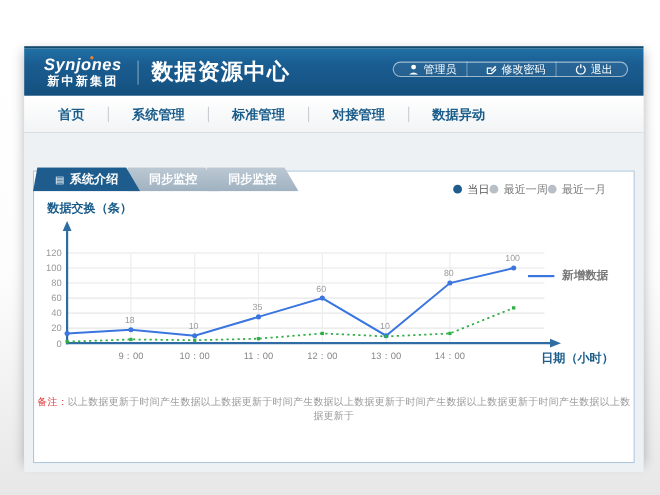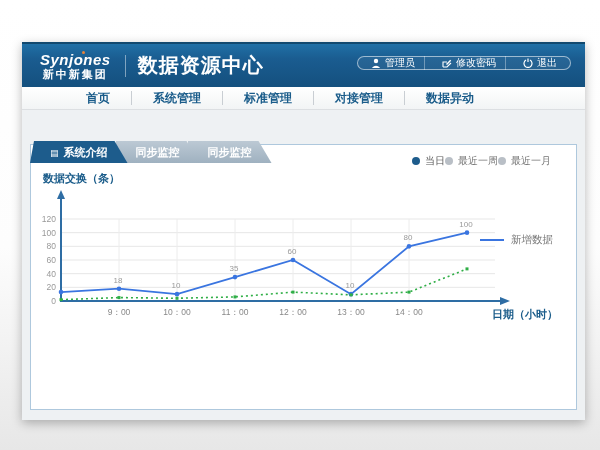--- a/index.html
+++ b/index.html
@@ -30,23 +30,23 @@
     border:1px solid rgba(255,255,255,.55); border-radius:11px;
     display:flex; align-items:center; font-size:10px; padding:0 4px;
     background:rgba(255,255,255,.06);
   }
   .usermenu .uitem { display:flex; align-items:center; gap:4px; padding:0 9px; cursor:pointer; white-space:nowrap; }
   .usermenu .uitem + .uitem { border-left:1px solid rgba(255,255,255,.35);padding-left:17px; }
   .uicon { display:inline-flex; width:10px; height:10px; }
   .uicon svg { width:10px; height:10px; }
   
   .navbar {
-    height:23px; background:linear-gradient(180deg,#ffffff,#f2f4f5);
+    height:34px; background:linear-gradient(180deg,#ffffff,#f2f4f5);
     border-bottom:1px solid #dcdfe2;
-    display:flex; align-items:center; padding-left:43px;
+    display:flex; align-items:center; padding-left:10px;
   }
   .nav-item {
     font-size:12px; font-weight:bold; color:#1a5c8a; padding:0 21px;
     height:14px; line-height:14px; cursor:pointer; white-space:nowrap;
   }
   .nav-item + .nav-item { border-left:1px solid #c9ced3; }
   
   .content { position:relative; height:308px; background:#eef1f3; }
   .tabs { position:absolute; left:8px; top:12px; height:22px; display:flex; }
   .tab {
@@ -65,21 +65,21 @@
     background:#fff; border:1px solid #aec8dd;
   }
   .radios { position:absolute; top:9px; right:25px; display:flex; }
   .radio-item { display:flex; align-items:center; gap:5px; font-size:10px; color:#777; cursor:pointer; }
   .radio-item .dot { width:8px; height:8px; border-radius:50%; background:#b9bfc6; }
   .radio-item.selected .dot { background:#1d5c8c; }
   .radio-item.selected { color:#555; }
   .y-title { position:absolute; left:12px; top:26px; font-size:11px; font-weight:bold; color:#1a5c8a; }
   .chart-wrap { position:absolute; left:8px; top:38px; }
   .x-title { position:absolute; right:18px; top:162px; font-size:11px; font-weight:bold; color:#1a5c8a; }
-  .legend { position:absolute; right:10px; top:88px; width:86px; }
+  .legend { position:absolute; right:10px; top:88px; width:86px;font-weight:bold; }
   .legend .lg-item { display:flex; align-items:center; gap:7px; margin-bottom:12px; }
   .legend .lg-label { font-size:10.5px; color:#777; }
   .swatch { width:24px; height:0; }
   .swatch.solid  { border-top:2px solid #3a75e0; }
   .swatch.dotted { border-top:2px dotted #2fae46; }
   .note { position:absolute; left:0; right:0; top:203px; text-align:center; font-size:9px; color:#9a9a9a; letter-spacing:.3px; }
   .note .note-prefix { color:#e03a3a; }
   svg text { font-family:"Liberation Sans","DejaVu Sans",sans-serif; }
 </style>
 </head>
@@ -220,15 +220,18 @@
 
       <div class="x-title">日期（小时）</div>
 
       <div class="legend">
         <div class="lg-item">
           <span class="swatch solid"></span>
           <span class="lg-label">新增数据</span>
         </div>
       </div>
 
+      <div class="note">
+        <span class="note-prefix">备注：</span><span>以上数据更新于时间产生数据以上数据更新于时间产生数据以上数据更新于时间产生数据以上数据更新于时间产生数据以上数据更新于</span>
+      </div>
     </div>
   </div>
 </div>
 
 </body></html>

